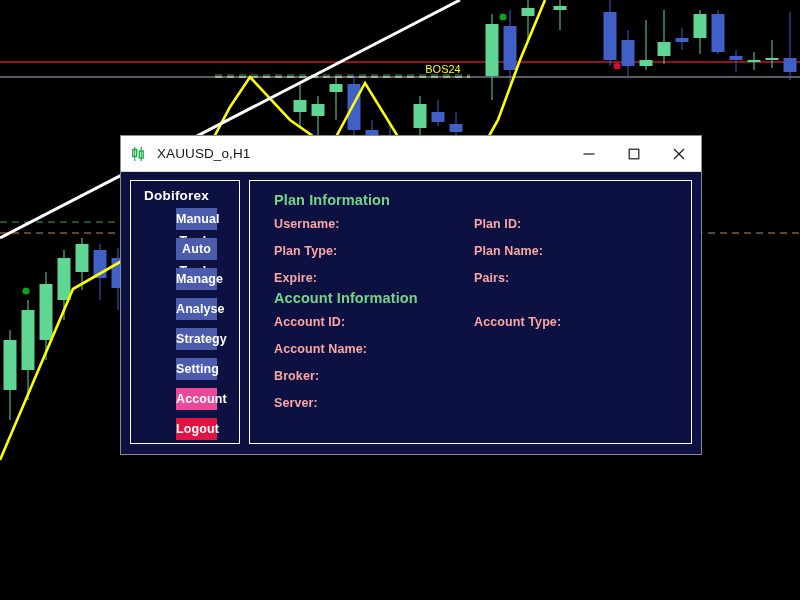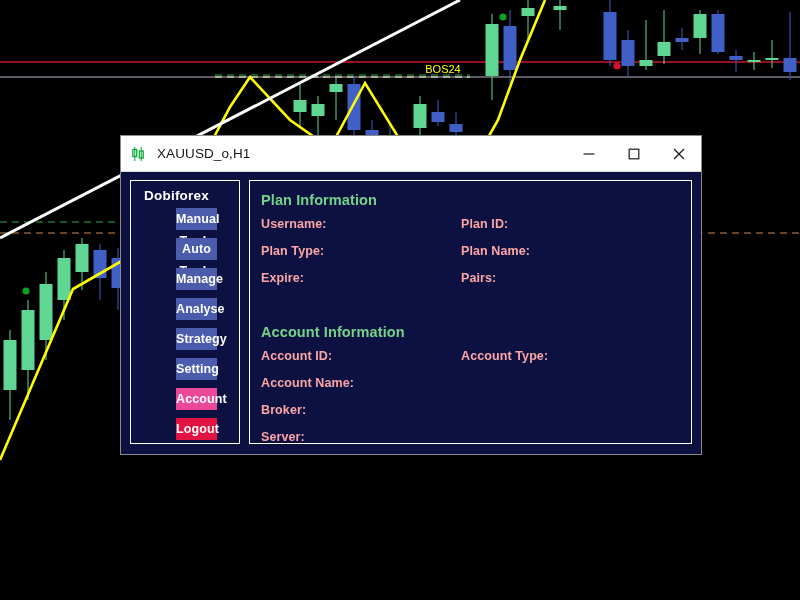--- a/index.html
+++ b/index.html
@@ -123,31 +123,31 @@
   .nav-btn:last-child { margin-bottom: 0; }
   .nav-btn.accent-green { background: #ec4899; }
   .nav-btn.accent-red { background: #e21243; }
 
   
   #content-panel {
     flex: 1 1 auto;
     box-sizing: border-box;
     border: 1px solid #ffffff;
     background: #0d1142;
-    padding: 8px 11px 10px 11px;
+    padding: 8px 11px 10px 24px;
     position: relative;
   }
   .section-title {
     color: #73d489;
     font-size: 14.5px;
     font-weight: bold;
     margin: 3px 0 9px 0;
     letter-spacing: 0.1px;
   }
-  .section-title.second { margin-top: 39px; }
+  .section-title.second { margin-top: 5px; }
 
   .field-grid {
     display: grid;
     grid-template-columns: 200px 1fr;
     row-gap: 13px;
   }
   .field-label {
     color: #fca5a5;
     font-size: 12.5px;
     font-weight: bold;

